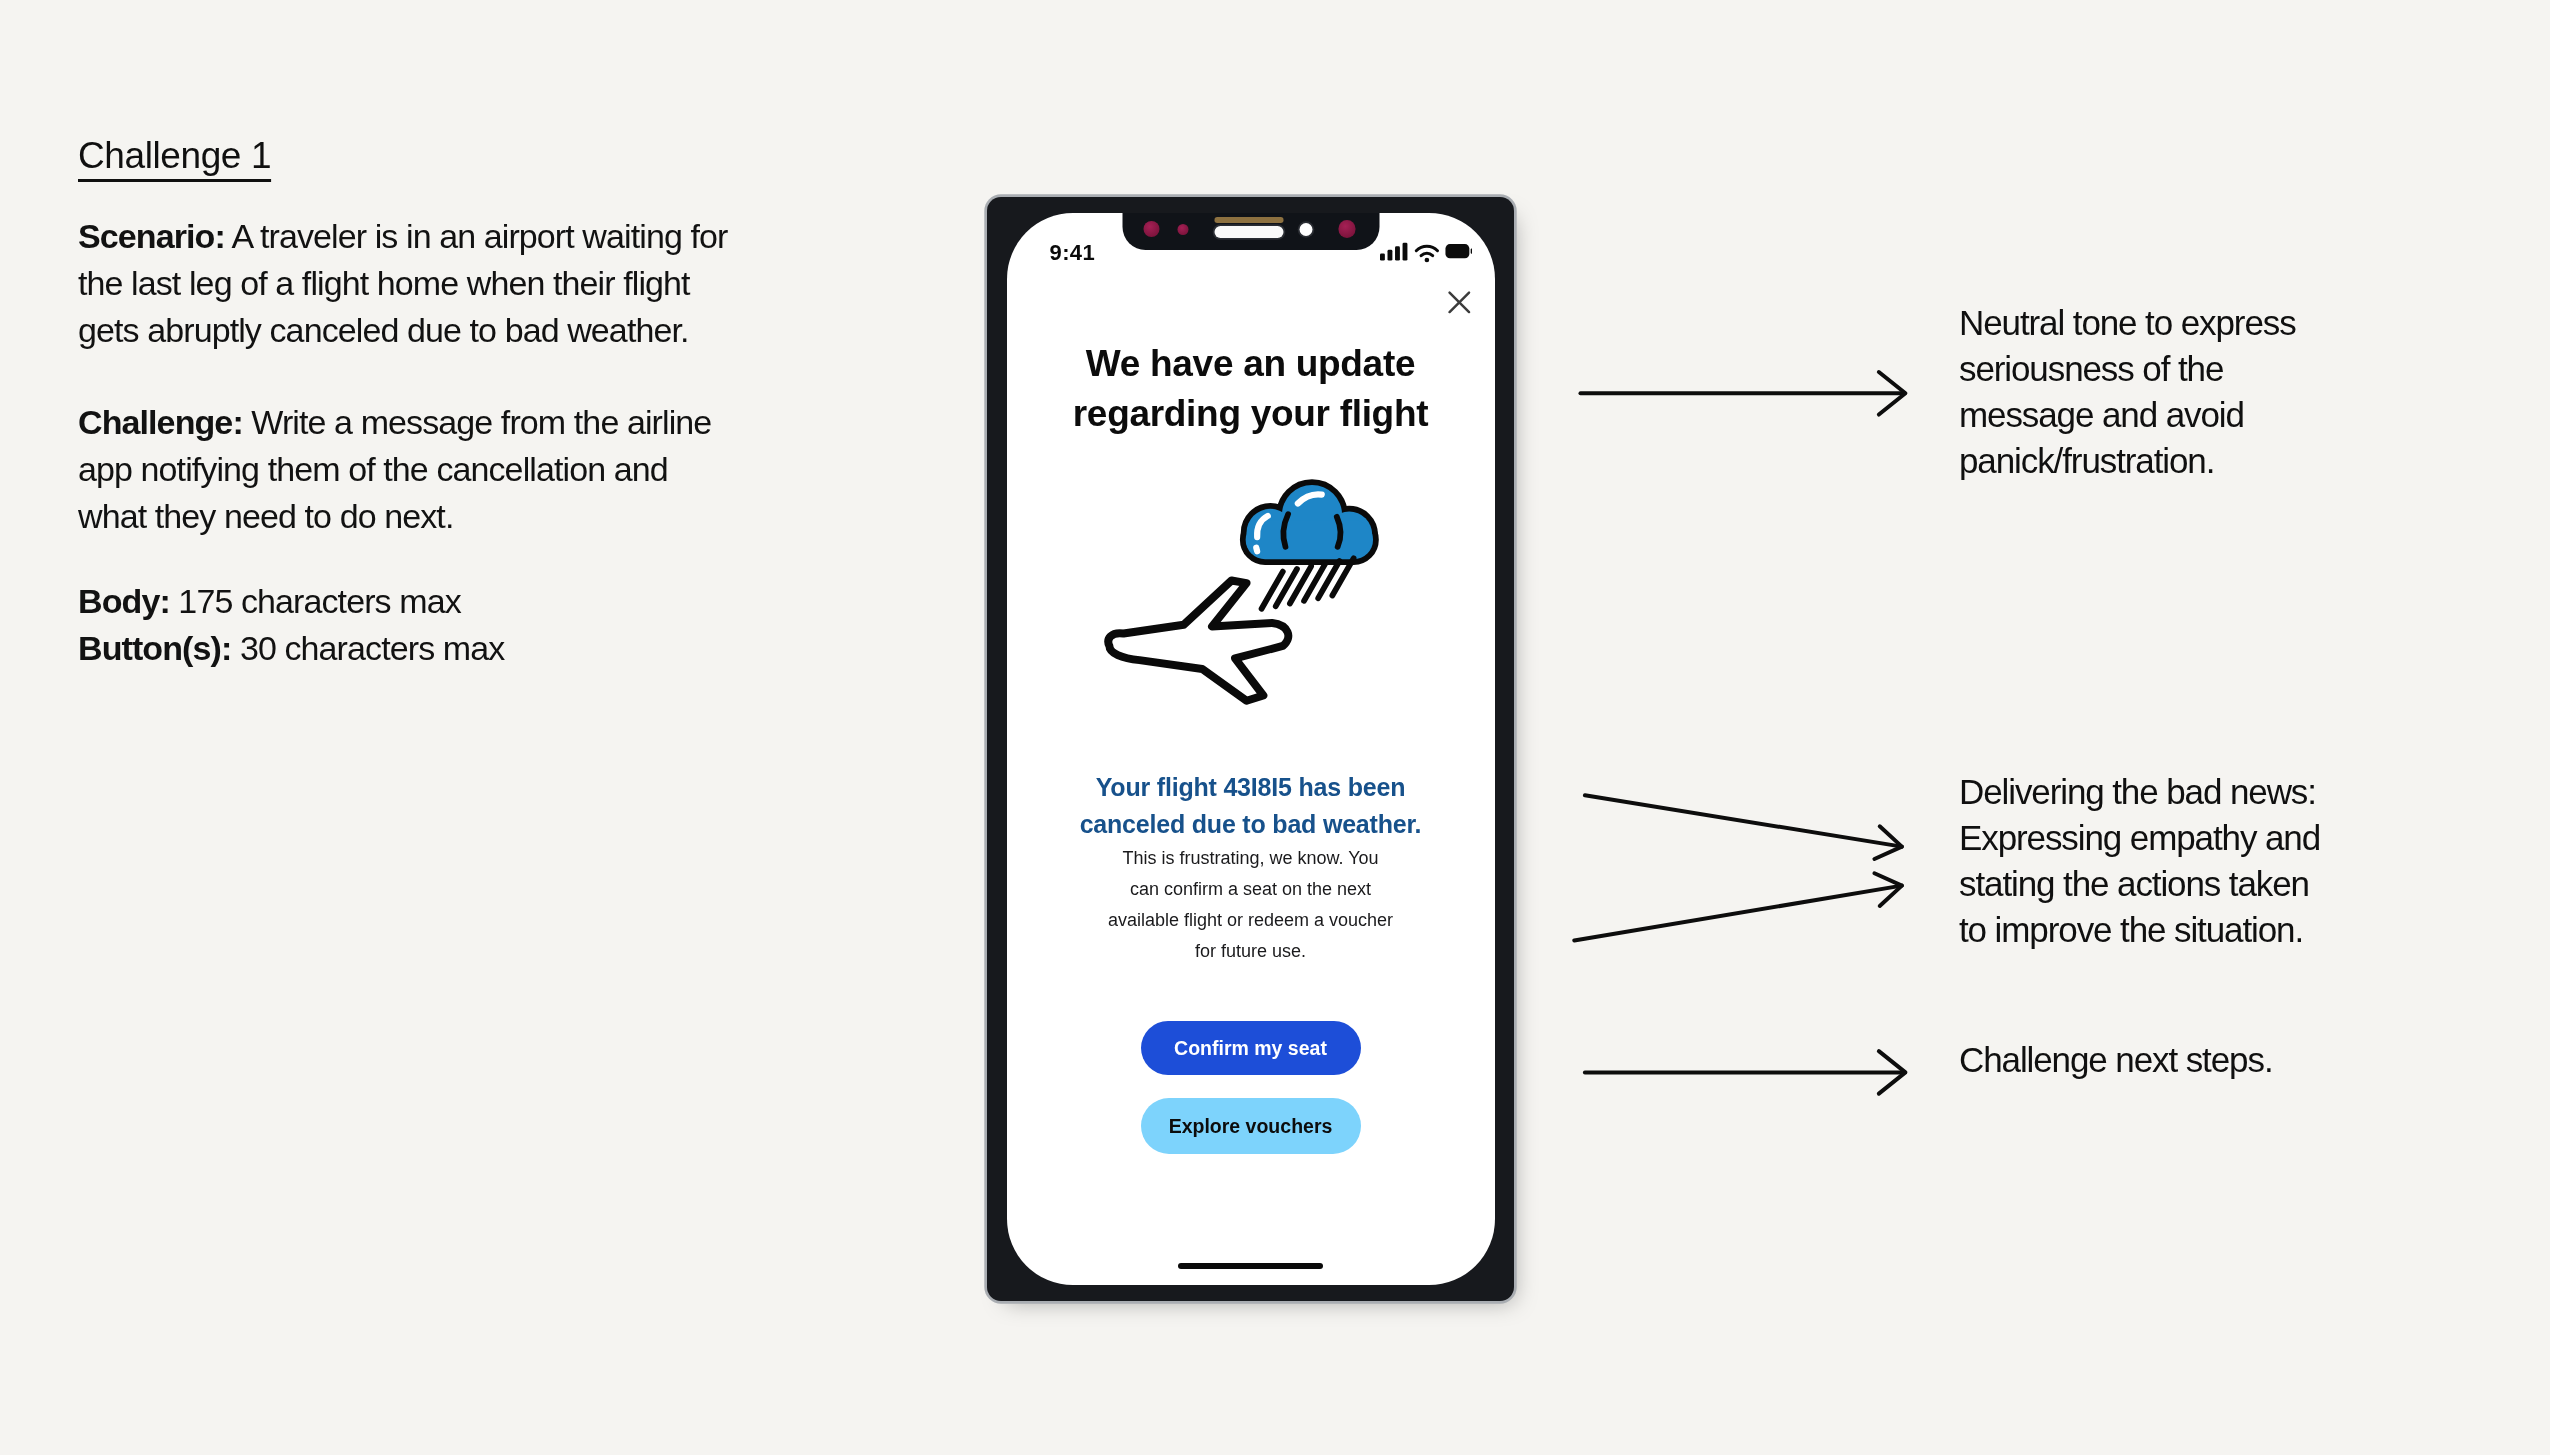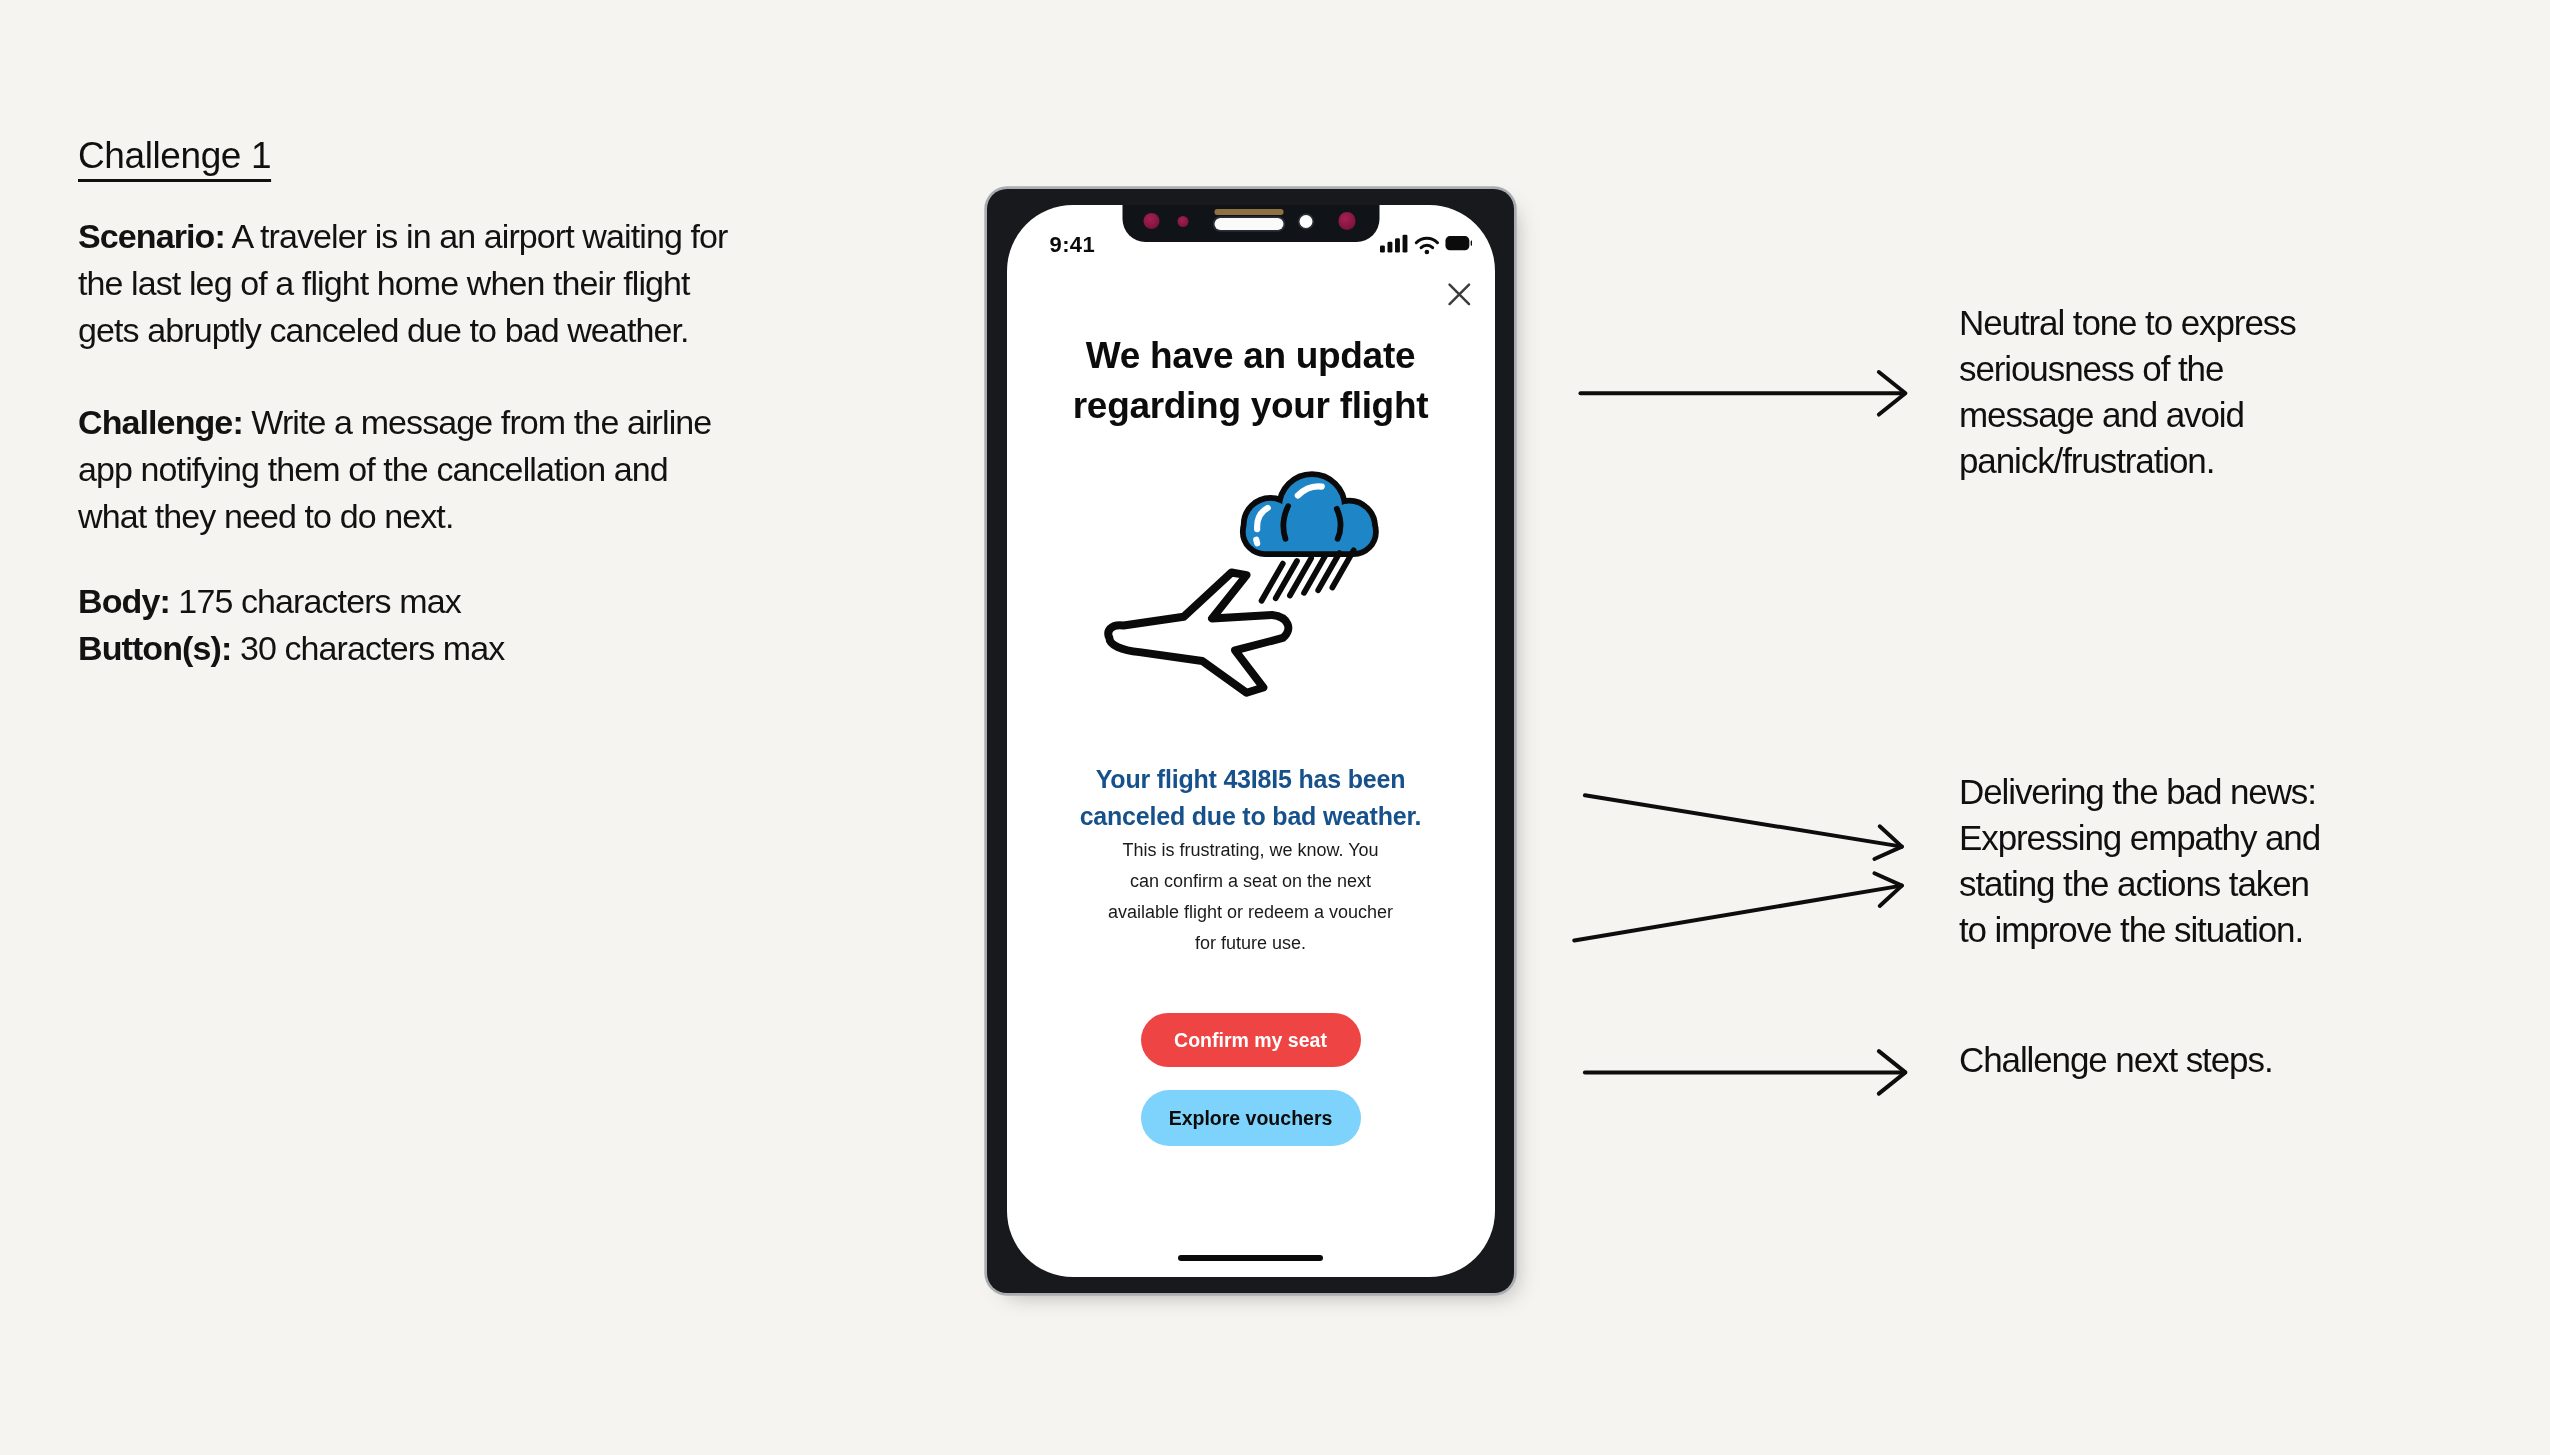--- a/index.html
+++ b/index.html
@@ -11,22 +11,22 @@
   .left-panel { position:absolute; left:78px; top:135px; width:850px; color:#101010; }
   .brief-title { font-size:37px; font-weight:500; letter-spacing:-0.4px;
                  text-decoration:underline; text-underline-offset:10.6px; text-decoration-thickness:2.7px; }
   .brief-para { position:absolute; left:0; font-size:34px; line-height:47px; letter-spacing:-0.9px; color:#121212; }
   .brief-para b, .spec-row b { font-weight:700; }
   .para-scenario { top:78px; }
   .para-challenge { top:264px; }
   .specs { position:absolute; left:0; top:443px; font-size:34px; line-height:47px; letter-spacing:-0.9px; color:#121212; }
 
   
-  .phone-frame { position:absolute; left:987px; top:189px; width:527px; height:1104px;
-                 background:#17191d; border-radius:20px;
+  .phone-frame { position:absolute; left:987px; top:197px; width:527px; height:1104px;
+                 background:#17191d; border-radius:14px;
                  box-shadow:0 0 0 2.7px #a9adb2, 8.9px 10.6px 23px -10.6px rgba(0,0,0,.35); }
   .phone-screen { position:absolute; left:19.5px; top:16px; width:488px; height:1072px;
                   background:#ffffff; border-radius:66px; overflow:hidden; }
   .notch { position:absolute; left:50%; transform:translateX(-50%); top:0; width:257px; height:37px;
            background:#101318; border-radius:0 0 23px 23px; }
   .sensor { position:absolute; border-radius:50%; }
   .sensor-magenta { background:radial-gradient(circle at 40% 35%, #a52055, #6e0f33); }
   .speaker-gold { position:absolute; left:92px; top:3.5px; width:69px; height:6.2px; border-radius:2.7px; background:#8d7140; }
   .speaker-slot { position:absolute; left:92px; top:13.3px; width:69px; height:11.5px; border-radius:6.2px;
                   background:#fafafa; box-shadow:0 0 0 1.8px #2a2d33; }
@@ -36,21 +36,21 @@
 
   .modal-headline { position:absolute; left:0; top:126px; width:100%; text-align:center;
                     font-size:37px; line-height:50px; font-weight:700; color:#0c0c0c; letter-spacing:-0.3px; }
   .illustration { position:absolute; left:90px; top:256px; }
   .alert-heading { position:absolute; left:0; top:556px; width:100%; text-align:center;
                    font-size:25px; line-height:37px; font-weight:700; color:#17518b; letter-spacing:-0.2px; }
   .alert-body { position:absolute; left:0; top:630px; width:100%; text-align:center;
                 font-size:18px; line-height:31px; color:#1a1a1c; }
   .btn { position:absolute; left:134px; width:220px; text-align:center; font-weight:700; font-size:19.5px;
          border:none; cursor:pointer; font-family:"Liberation Sans", sans-serif; }
-  .btn-primary { top:808px; height:54px; border-radius:27.5px; background:#ef4444; color:#ffffff; line-height:54px; }
+  .btn-primary { top:808px; height:54px; border-radius:27.5px; background:#1d4ed8; color:#ffffff; line-height:54px; }
   .btn-secondary { top:885px; height:56px; border-radius:28px; background:#7dd3fc; color:#0c0c0c; line-height:56px; }
   .home-indicator { position:absolute; left:171px; top:1050px; width:145px; height:6.2px; border-radius:3.5px; background:#0a0a0a; }
 
   
   .annotation { position:absolute; left:1959px; width:443px; font-size:35px; line-height:46px;
                 letter-spacing:-1.1px; color:#101010; }
   .anno-1 { top:300px; } .anno-2 { top:769px; } .anno-3 { top:1037px; }
 
   .arrows { position:absolute; left:0; top:0; pointer-events:none; }
 </style>

